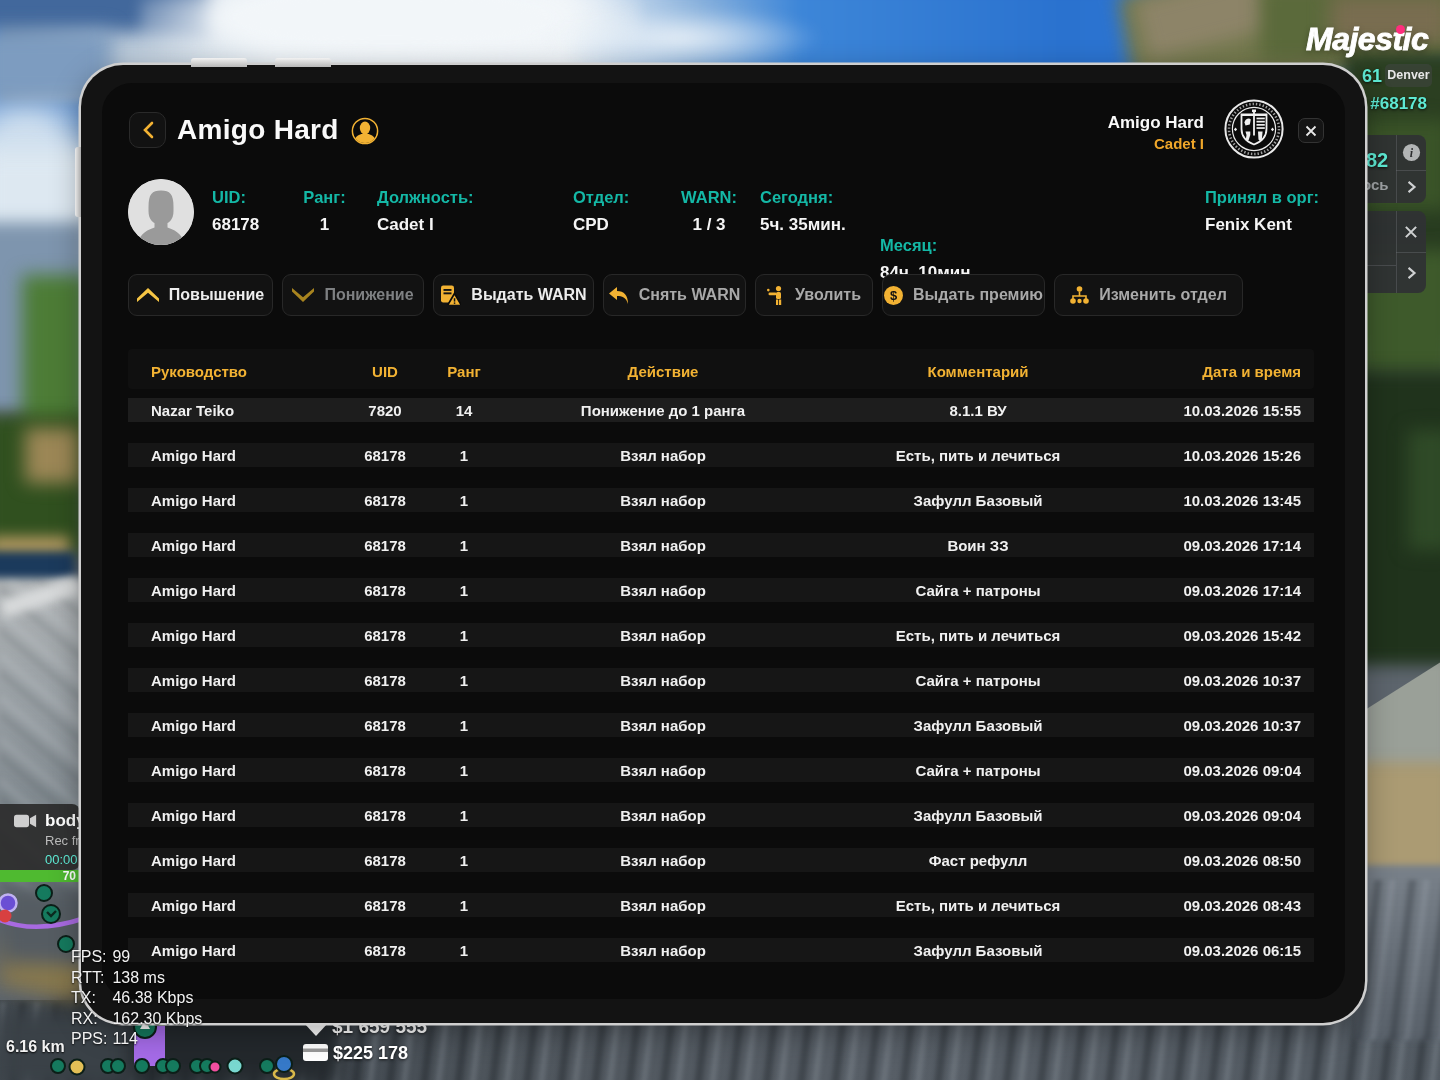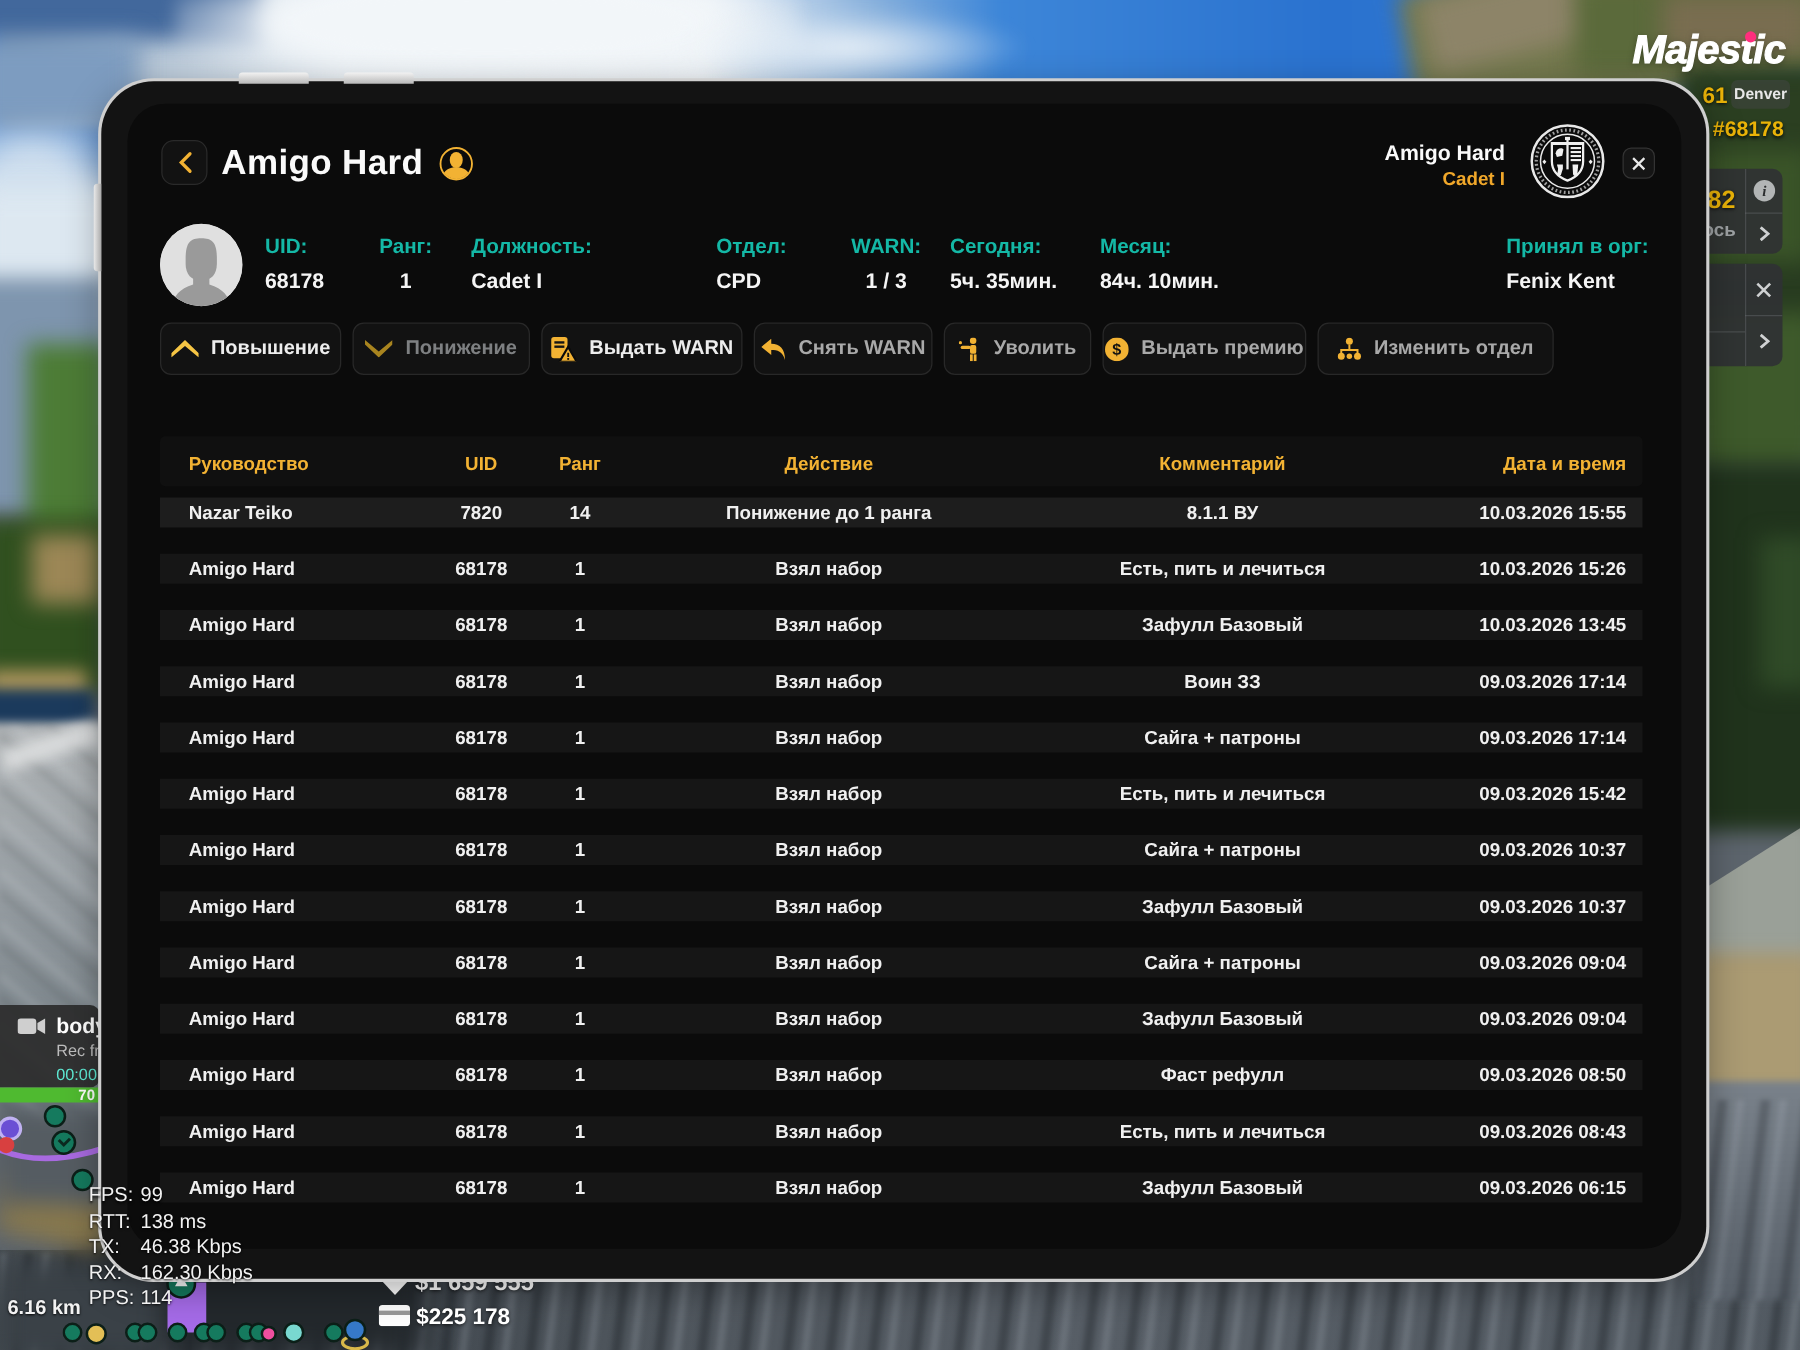--- a/index.html
+++ b/index.html
@@ -5,21 +5,21 @@
   * { margin:0; padding:0; box-sizing:border-box; }
   html,body { width:1440px; height:1080px; overflow:hidden; background:#555; }
   body { font-family:"Liberation Sans", sans-serif; position:relative; }
   .abs { position:absolute; }
 
   
   #bg { position:absolute; inset:0; overflow:hidden; background:#5d656d; }
   #bg .blob { position:absolute; }
 
   
-  .hudtxt { color:#eab308; font-weight:bold; text-shadow:0 1px 3px rgba(0,0,0,.8); }
+  .hudtxt { color:#5eead4; font-weight:bold; text-shadow:0 1px 3px rgba(0,0,0,.8); }
   #num61 { left:1362px; top:66px; font-size:18px; }
   #denver { left:1385px; top:64px; width:47px; height:23px; background:rgba(66,70,68,.55); border-radius:5px; color:#e8e8e8; font-size:12.5px; font-weight:bold; text-align:center; line-height:23px; }
   #pid { left:1335px; top:94px; width:92px; text-align:right; font-size:17px; }
   .card { background:rgba(47,50,52,.93); border-radius:8px; overflow:hidden; }
   #card1 { left:1330px; top:135px; width:96px; height:68px; }
   #card2 { left:1330px; top:211px; width:96px; height:82px; }
   .card .btncol { position:absolute; right:0; top:0; bottom:0; width:30px; border-left:1px solid rgba(120,124,128,.35); }
   .card .cell { position:absolute; left:0; right:0; display:flex; align-items:center; justify-content:center; color:#c9cbcc; }
   #c82 { left:1366px; top:149px; font-size:20px; }
   #cos { left:1362px; top:176px; font-size:15px; color:#9fa3a5; font-weight:bold; }
@@ -41,21 +41,21 @@
   #closebtn { left:1196px; top:35px; width:26px; height:25px; border:1px solid #333; border-radius:7px; background:#151515; display:flex; align-items:center; justify-content:center; }
 
   
   #avatar { left:26px; top:96px; width:66px; height:66px; border-radius:50%; background:#d9d9d9; overflow:hidden; }
   .fld { position:absolute; top:105px; }
   .fld .lab { color:#14b8a6; font-size:16.5px; font-weight:bold; }
   .fld .val { color:#f5f5f5; font-size:17px; font-weight:bold; margin-top:8px; }
   .fld.ctr { text-align:center; }
 
   
-  #btnrow { left:26px; top:175px; display:flex; gap:9px; }
+  #btnrow { left:26px; top:191px; display:flex; gap:9px; }
   .abtn { height:42px; border:1px solid #282828; border-radius:9px; background:#121212; display:flex; align-items:center; justify-content:center; gap:10px; font-size:16px; font-weight:bold; color:#ededed; white-space:nowrap; }
   .abtn.dim { color:#7e8082; }
   .abtn.mid { color:#a9a9a9; }
 
   
   #thead { left:26px; top:266px; width:1186px; height:40px; background:#101010; border-radius:4px; display:flex; align-items:center; padding-top:5px; color:#f2b233; font-size:15px; font-weight:bold; }
   .trow { position:absolute; left:26px; width:1186px; height:24px; background:#161616; display:flex; align-items:center; color:#f0f0f0; font-size:15px; font-weight:bold; }
   .c1 { width:212px; padding-left:23px; text-align:left; }
   .c2 { width:90px; text-align:center; }
   .c3 { width:68px; text-align:center; }
@@ -293,21 +293,21 @@
         <div class="val">CPD</div>
       </div>
     <div class="fld ctr" style="left:576px;width:62px;">
         <div class="lab">WARN:</div>
         <div class="val">1 / 3</div>
       </div>
     <div class="fld" style="left:658px;">
         <div class="lab">Сегодня:</div>
         <div class="val">5ч. 35мин.</div>
       </div>
-    <div class="fld" style="left:778px;">
+    <div class="fld" style="left:778px;margin-top:48px;">
         <div class="lab">Месяц:</div>
         <div class="val">84ч. 10мин.</div>
       </div>
     <div class="fld" style="right:26px;">
         <div class="lab">Принял в орг:</div>
         <div class="val">Fenix Kent</div>
       </div>
 
     <div class="abs" id="btnrow">
       <div class="abtn" style="width:145px;">

